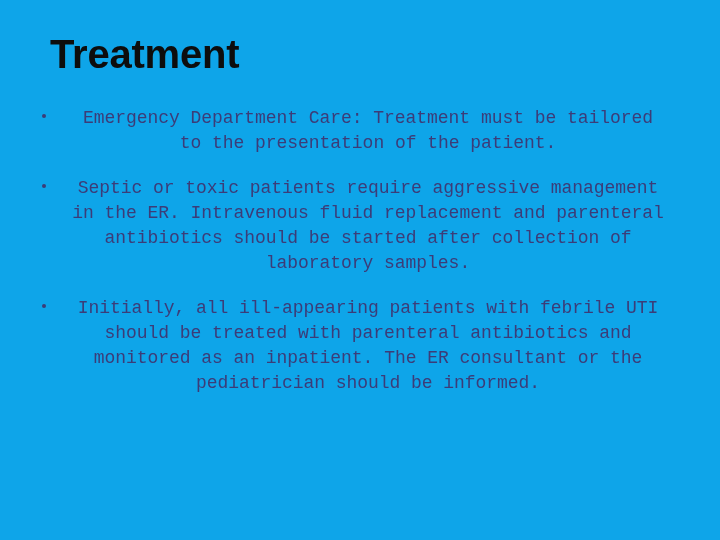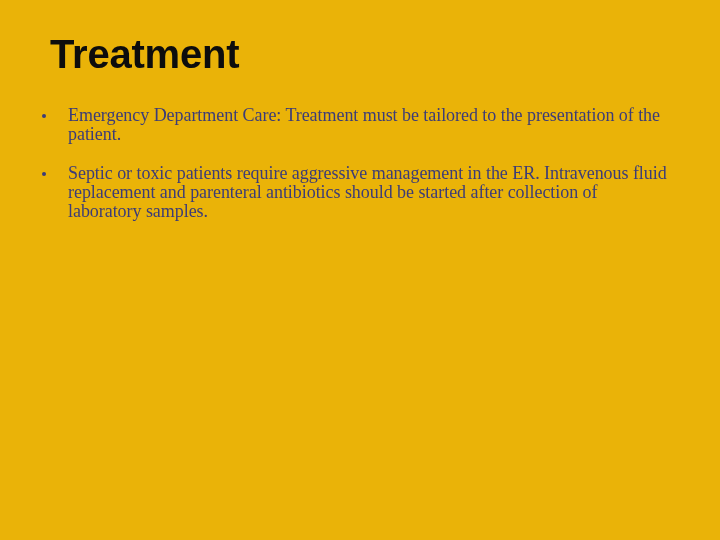--- a/index.html
+++ b/index.html
@@ -11,21 +11,21 @@
     height: 540px;
     background: #ffffff;
     font-family: "Liberation Sans", sans-serif;
     overflow: hidden;
   }
 
   .slide {
     position: relative;
     width: 720px;
     height: 540px;
-    background: #eab308;
+    background: #0ea5e9;
     box-sizing: border-box;
   }
 
   .slide-title {
     position: absolute;
     left: 50px;
     top: 31px;
     margin: 0;
     font-family: "Liberation Sans", sans-serif;
     font-size: 40px;
@@ -43,25 +43,26 @@
     width: 640px;
     margin: 0;
     padding: 0;
     list-style: none;
   }
 
   .bullet-item {
     position: relative;
     padding-left: 28px;
     margin: 0 0 20px 0;
-    font-family: Liberation Serif, serif;
+    font-family: Liberation Mono, monospace;
     font-size: 18px;
-    line-height: 19px;
+    line-height: 25px;
     color: #3c3c78;
     letter-spacing: -0.05px;
+    text-align: center;
   }
 
   .bullet-item:last-child {
     margin-bottom: 0;
   }
 
   .bullet-marker {
     position: absolute;
     left: 2px;
     top: 8px;
@@ -88,18 +89,22 @@
     <li class="bullet-item">
       <span class="bullet-marker"></span>
       <span class="bullet-text">Emergency Department Care: Treatment must be tailored to the presentation of the patient.</span>
     </li>
 
     <li class="bullet-item">
       <span class="bullet-marker"></span>
       <span class="bullet-text">Septic or toxic patients require aggressive management in the ER. Intravenous fluid replacement and parenteral antibiotics should be started after collection of laboratory samples.</span>
     </li>
 
+    <li class="bullet-item">
+      <span class="bullet-marker"></span>
+      <span class="bullet-text">Initially, all ill-appearing patients with febrile UTI should be treated with parenteral antibiotics and monitored as an inpatient. The ER consultant or the pediatrician should be informed.</span>
+    </li>
 
 
 
   </ul>
 
 </div>
 
 </body></html>

